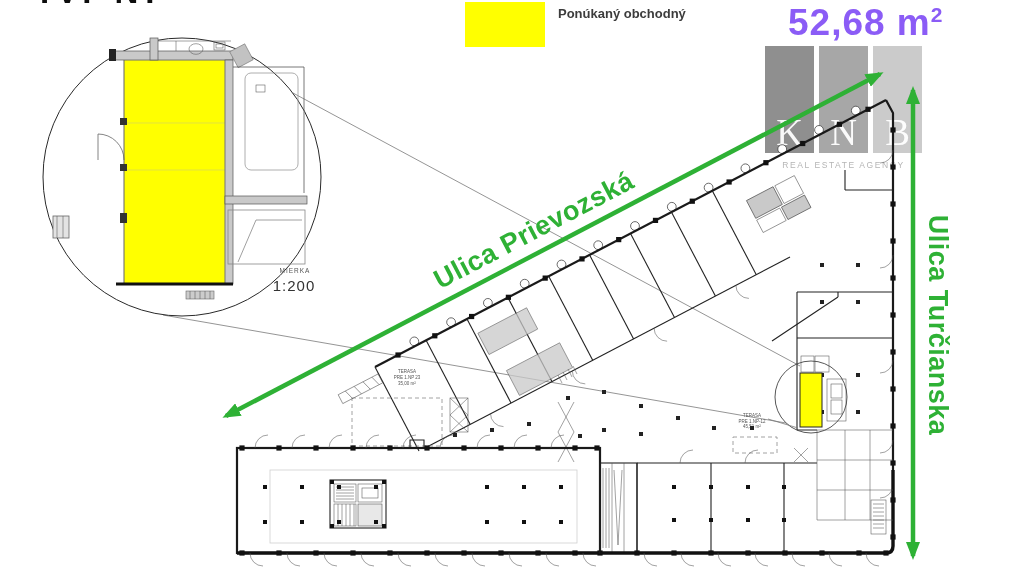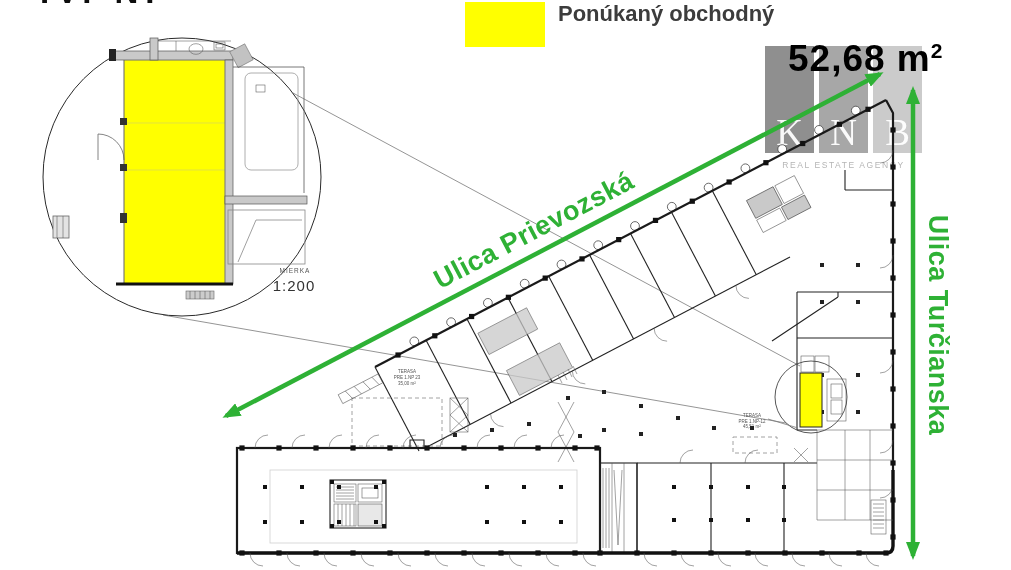--- a/index.html
+++ b/index.html
@@ -2,24 +2,24 @@
 <html><head>
 <meta charset="utf-8">
 <style>
   html,body{margin:0;padding:0;}
   body{width:1011px;height:570px;overflow:hidden;background:#fff;position:relative;
        font-family:"Liberation Sans",sans-serif;}
   .floor-title{position:absolute;left:40px;top:-27px;font-size:33px;font-weight:800;
        letter-spacing:7px;color:#0d0d0d;z-index:5;}
   .legend{position:absolute;left:465px;top:2px;z-index:5;display:flex;}
   .swatch{width:80px;height:45px;border:0;}
-  .legend-text{margin-left:13px;font-size:22px;line-height:19.5px;font-weight:600;
+  .legend-text{margin-left:13px;font-size:13px;line-height:19.5px;font-weight:600;
        color:#3c3c3c;padding-top:2px;}
   .area{position:absolute;left:788px;top:2px;z-index:5;font-size:37px;font-weight:800;
-       color:#000000;letter-spacing:1px;white-space:nowrap;margin-top:36px;}
+       color:#8b5cf6;letter-spacing:1px;white-space:nowrap;}
   .area sup{font-size:21px;}
   .logo{position:absolute;left:765px;top:46px;width:157px;height:130px;z-index:1;}
   .bar{position:absolute;top:0;width:49px;height:107px;display:flex;align-items:flex-end;
        justify-content:center;}
   .bar span{font-family:"Liberation Serif",serif;font-size:37px;color:rgba(255,255,255,.95);
        line-height:1;padding-bottom:2px;}
   .b1{left:0;} .b2{left:54px;} .b3{left:108px;}
   .tagline{position:absolute;top:114px;left:0;width:100%;text-align:center;font-size:8.5px;
        letter-spacing:1.6px;color:#b5b5b5;white-space:nowrap;}
   svg.plan-svg{position:absolute;left:0;top:0;z-index:3;}

